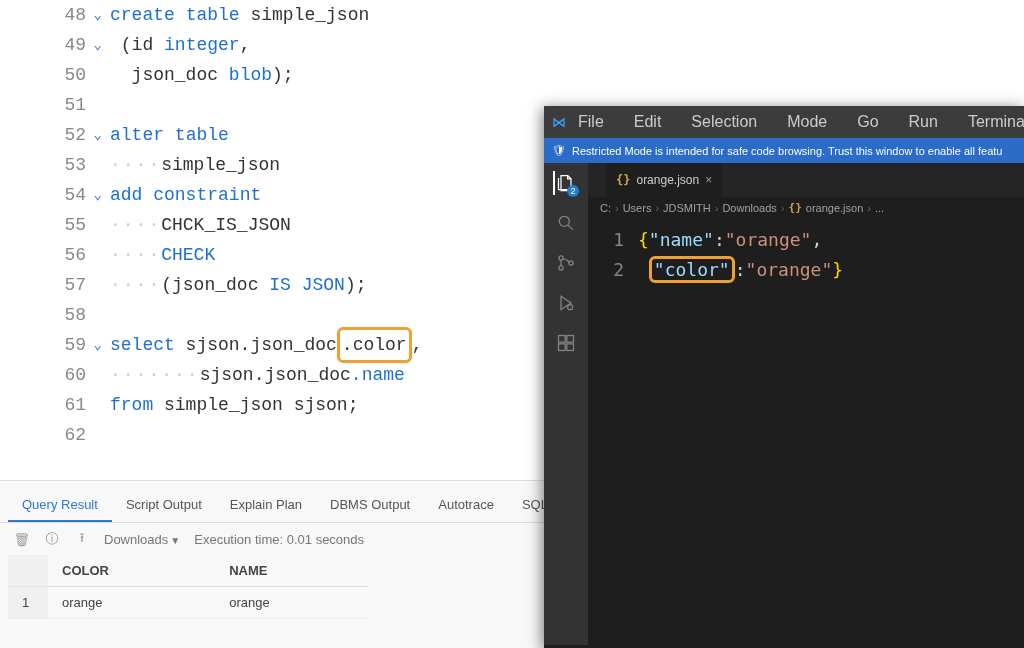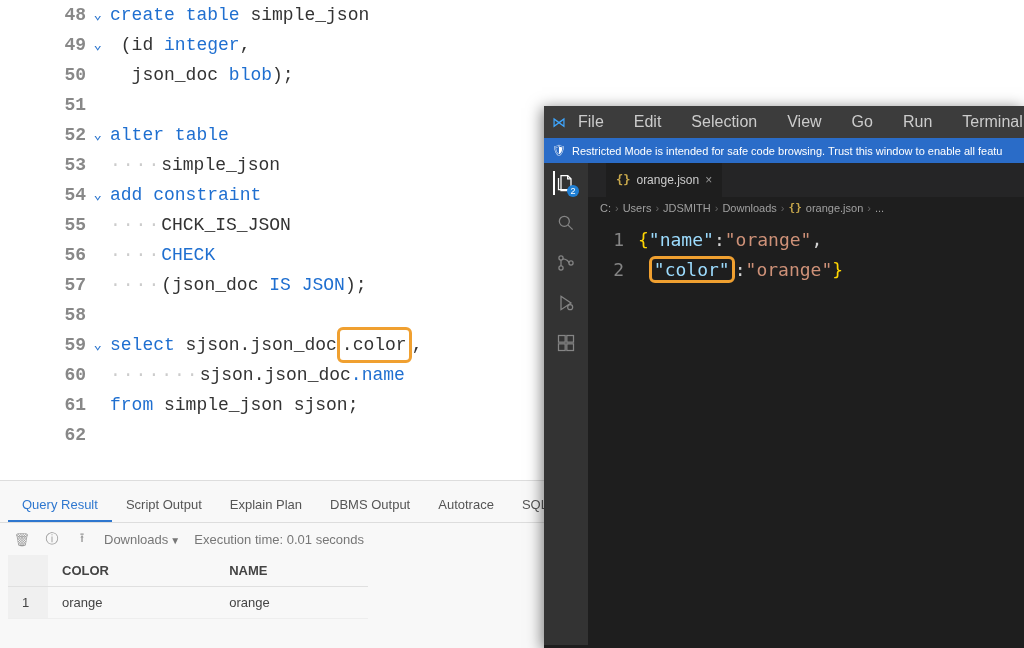--- a/index.html
+++ b/index.html
@@ -1,21 +1,21 @@
 <!DOCTYPE html>
 <html><head>
 <meta charset="utf-8">
 <style>
   * { box-sizing: border-box; margin: 0; padding: 0; }
   body { font-family: Consolas, "Courier New", monospace; font-size: 18px; background: #fff; width: 1024px; height: 648px; overflow: hidden; position: relative; }
   
   
   .sql-editor { position: absolute; top: 0; left: 0; right: 0; height: 470px; background: #fff; overflow: hidden; }
   .code-line { display: flex; align-items: center; height: 30px; line-height: 30px; }
-  .gutter { width: 110px; text-align: right; padding-right: 8px; color: #888; display: flex; justify-content: flex-end; align-items: flex-start; font-size: 18px; font-weight: bold; }
+  .gutter { width: 110px; text-align: right; padding-right: 8px; color: #888; display: flex; justify-content: flex-end; align-items: flex-start; font-size: 18px; }
   .chev { color: #2e77cf; font-size: 14px; margin-left: 4px; min-width: 12px; }
   .lnum { min-width: 30px; text-align: right; }
   .code { flex: 1; white-space: pre; font-size: 18px; color: #333; }
   .kw { color: #1f6fd0; }
   .ident { color: #333; }
   .dots { color: #ccc; letter-spacing: 2px; }
   .highlight-box { display: inline-block; border: 3px solid #f0a030; border-radius: 6px; padding: 0 2px; }
   
   
   .results-panel { position: absolute; top: 480px; left: 0; right: 0; bottom: 0; background: #f8f8f8; border-top: 1px solid #ddd; font-family: "Segoe UI", Arial, sans-serif; font-size: 13px; }
@@ -204,21 +204,21 @@
   </table>
 </div>
 
 <div class="vscode">
   <div class="titlebar">
     <span class="vslogo">⋈</span>
     <div class="menus" id="vs-menus">
         <span>File</span>
         <span>Edit</span>
         <span>Selection</span>
-        <span>View</span>
+        <span>Mode</span>
         <span>Go</span>
         <span>Run</span>
         <span>Terminal</span>
         <span>Help</span>
       </div>
   </div>
   <div class="notice">
     <span>🛡</span>
     <span>Restricted Mode is intended for safe code browsing. Trust this window to enable all featu</span>
   </div>

